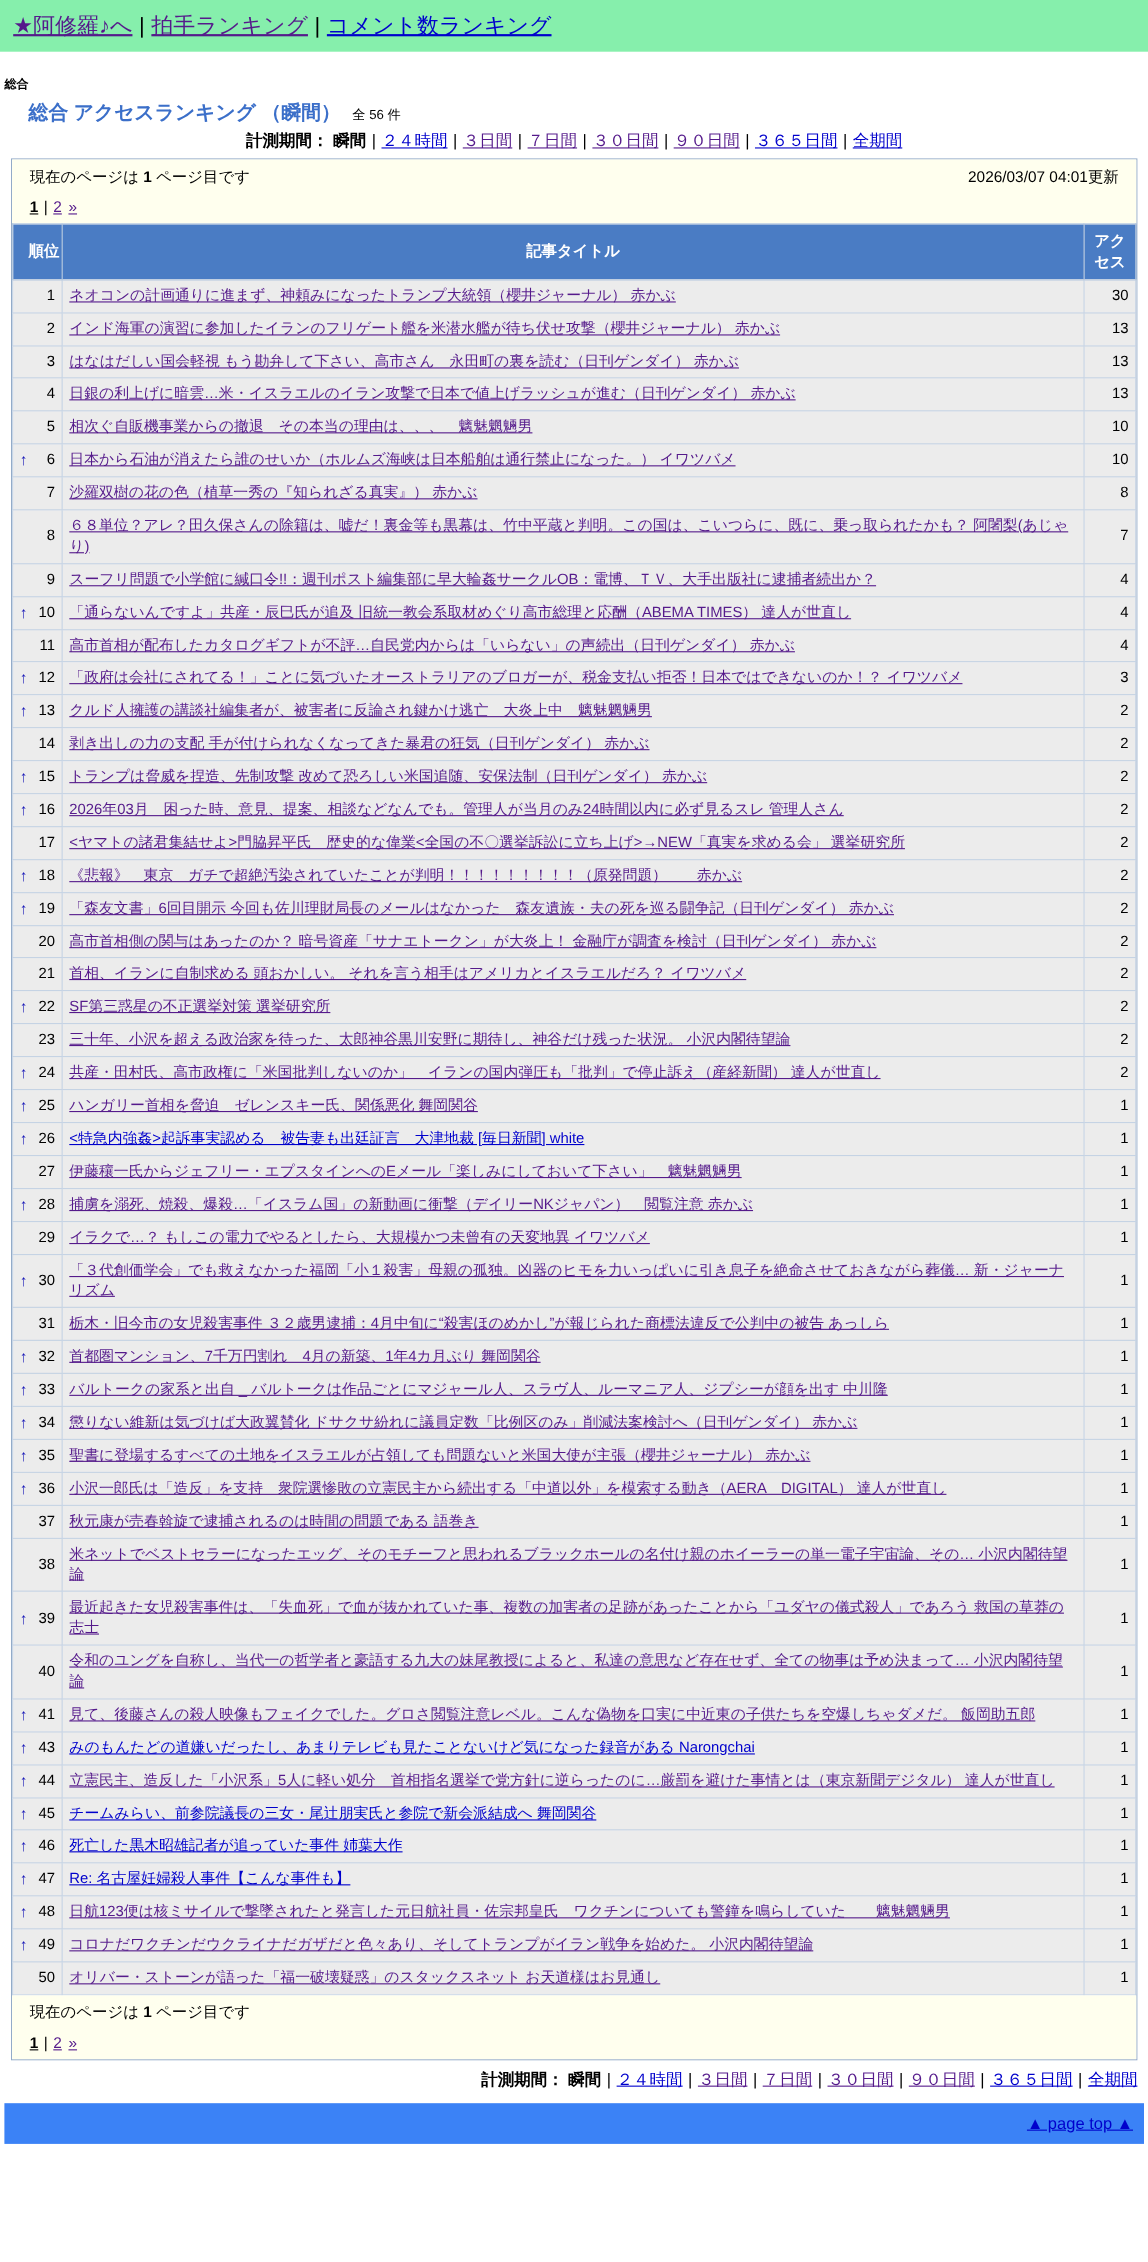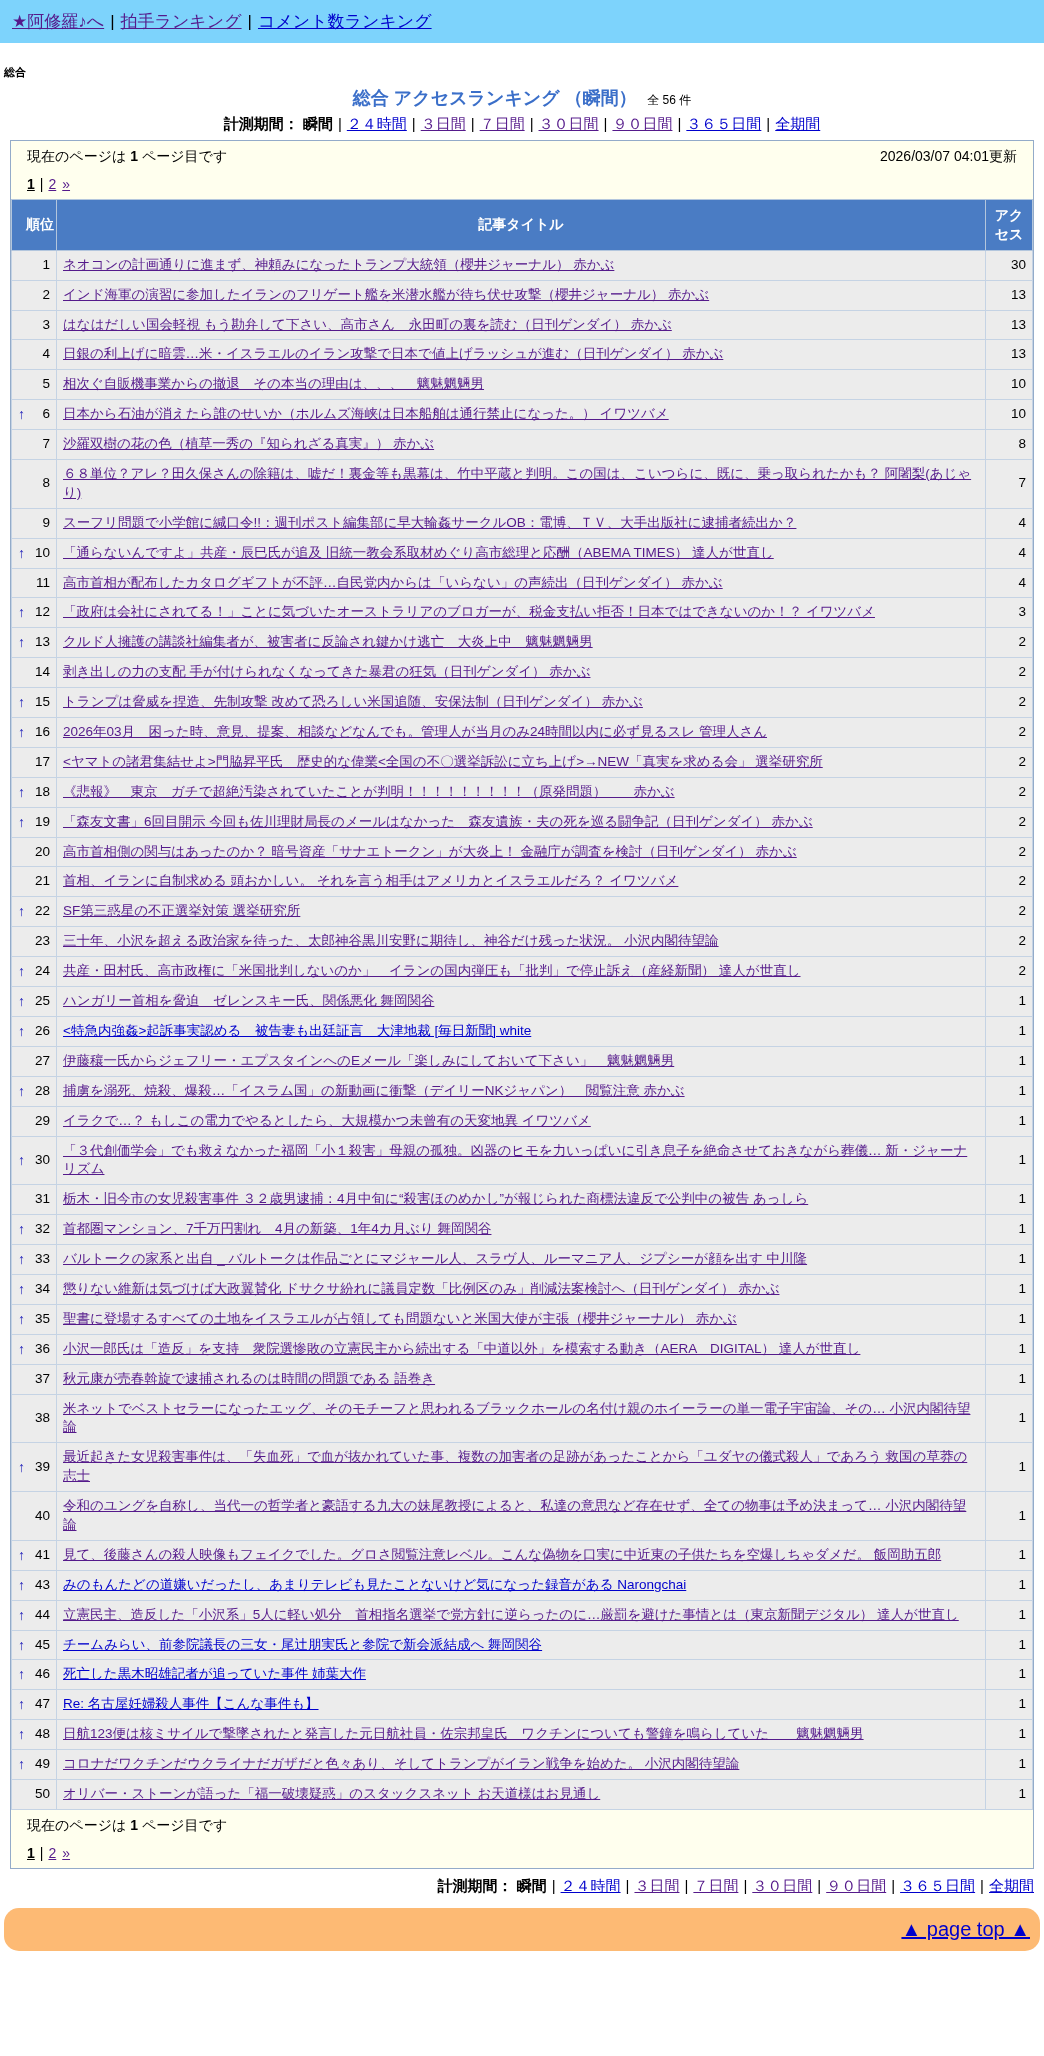--- a/index.html
+++ b/index.html
@@ -2,26 +2,26 @@
 <html lang="ja"><head>
 <meta charset="utf-8">
 <style>
   html,body{margin:0;padding:0;background:#fff;}
   body{width:1044px;min-height:2056px;font-family:"Liberation Sans","DejaVu Sans",sans-serif;color:#000;}
   a{cursor:pointer;}
   .lnk-blue{color:#0000cc;text-decoration:underline;}
   .lnk-purple{color:#551a8b;text-decoration:underline;}
 
   
-  .top-band{background:#7dd3fc;padding:10px 12px;font-size:17px;}
+  .top-band{background:#86efac;padding:10px 12px;font-size:20px;}
   .top-band .sep{color:#000;margin:0 6px;}
 
   .board-label{font-size:11px;font-weight:bold;padding:22px 4px 0 4px;}
 
-  .page-title{text-align:center;margin-top:6px;}
+  .page-title{margin-top:6px;padding-left:26px;}
   .page-title .main{color:#3b6fc9;font-weight:bold;font-size:18px;}
   .page-title .count{color:#000;font-size:12px;margin-left:6px;}
 
   .period-nav{text-align:center;font-size:15px;margin-top:5px;}
   .period-nav .plabel{font-weight:bold;}
   .period-nav .pcur{font-weight:bold;}
   .period-nav .sep{color:#000;margin:0 5px;}
   .period-nav.bottom{text-align:right;margin:8px 10px 10px 0;}
 
   
@@ -40,21 +40,21 @@
   th.col-rank{width:40px;text-align:right;}
   th.col-access{width:42px;}
   table.rank td{background:#ececec;border:1px solid #c5d3e4;padding:5px 6px;line-height:1.4;vertical-align:middle;}
   td.rank-cell{text-align:right;white-space:nowrap;padding-right:5px;}
   td.rank-cell .arrow{float:left;color:#1a1ab8;font-weight:bold;font-size:14px;line-height:1.3;}
   td.access-cell{text-align:right;padding-right:10px;}
   td.title-cell{word-break:break-all;}
   td.title-cell a{text-decoration:underline;}
 
   
-  .bottom-band{margin:12px 4px 0 4px;background:#fdba74;padding:10px 10px;text-align:right;font-size:20px;border-radius:15px;}
+  .bottom-band{margin:12px 4px 0 4px;background:#3b82f6;padding:10px 10px;text-align:right;font-size:15px;}
   .spacer-bottom{height:30px;}
 </style>
 </head>
 <body>
 
 <div class="top-band" id="top-nav-bar"><a class="lnk-purple">★阿修羅♪へ</a><span class="sep">|</span><a class="lnk-purple">拍手ランキング</a><span class="sep">|</span><a class="lnk-blue">コメント数ランキング</a></div>
 
 <div class="board-label">総合</div>
 
 <div class="page-title">

